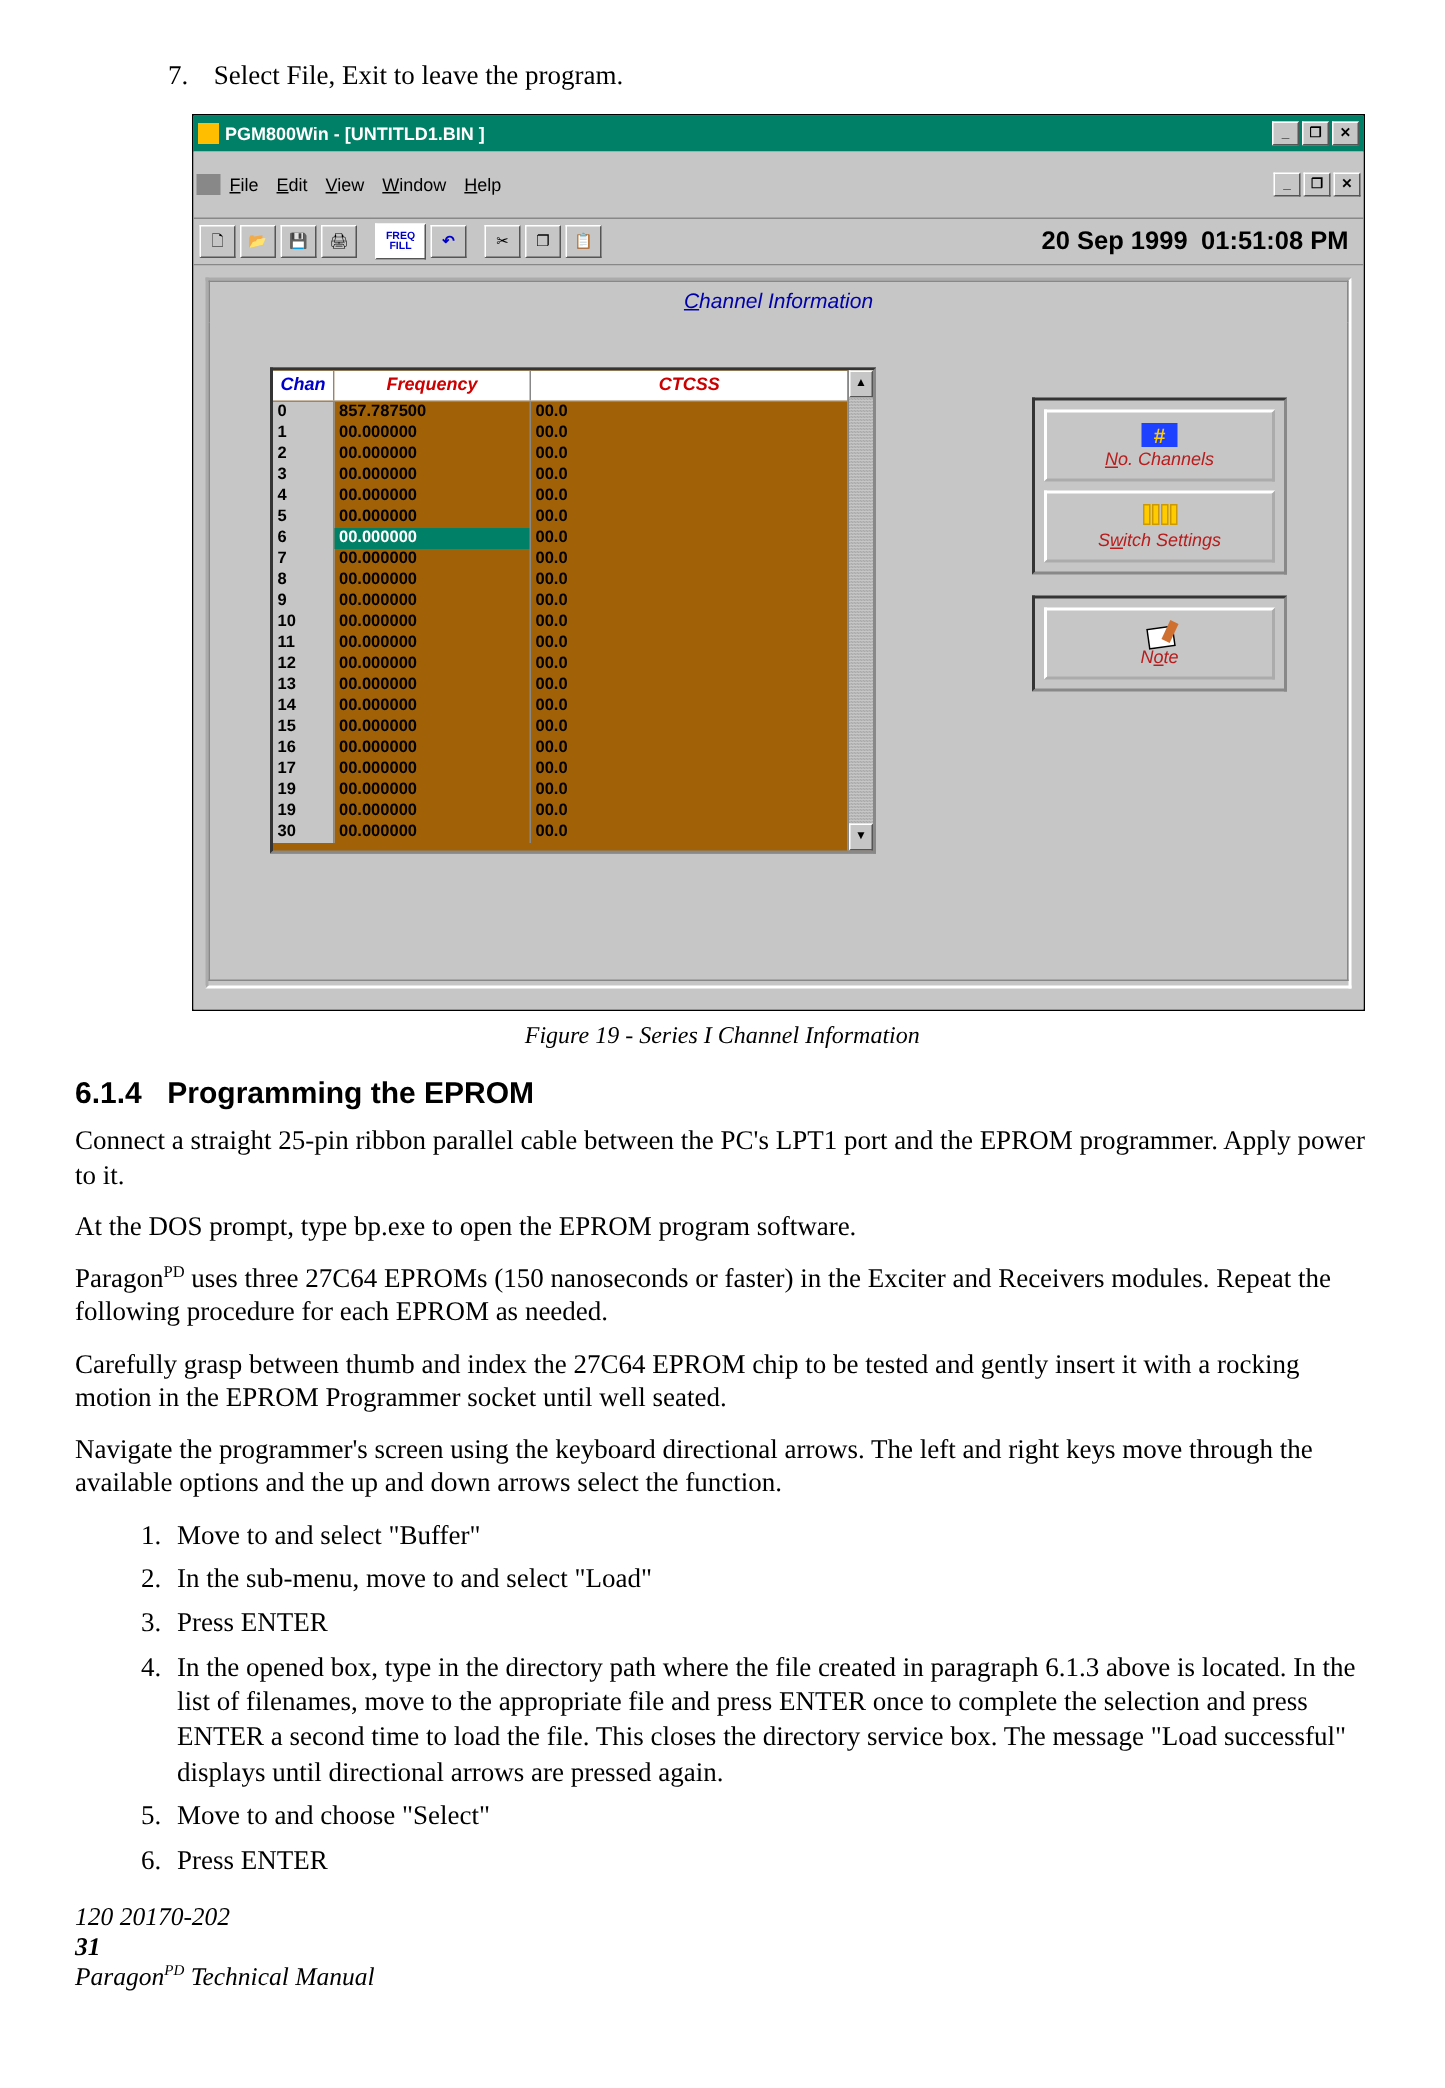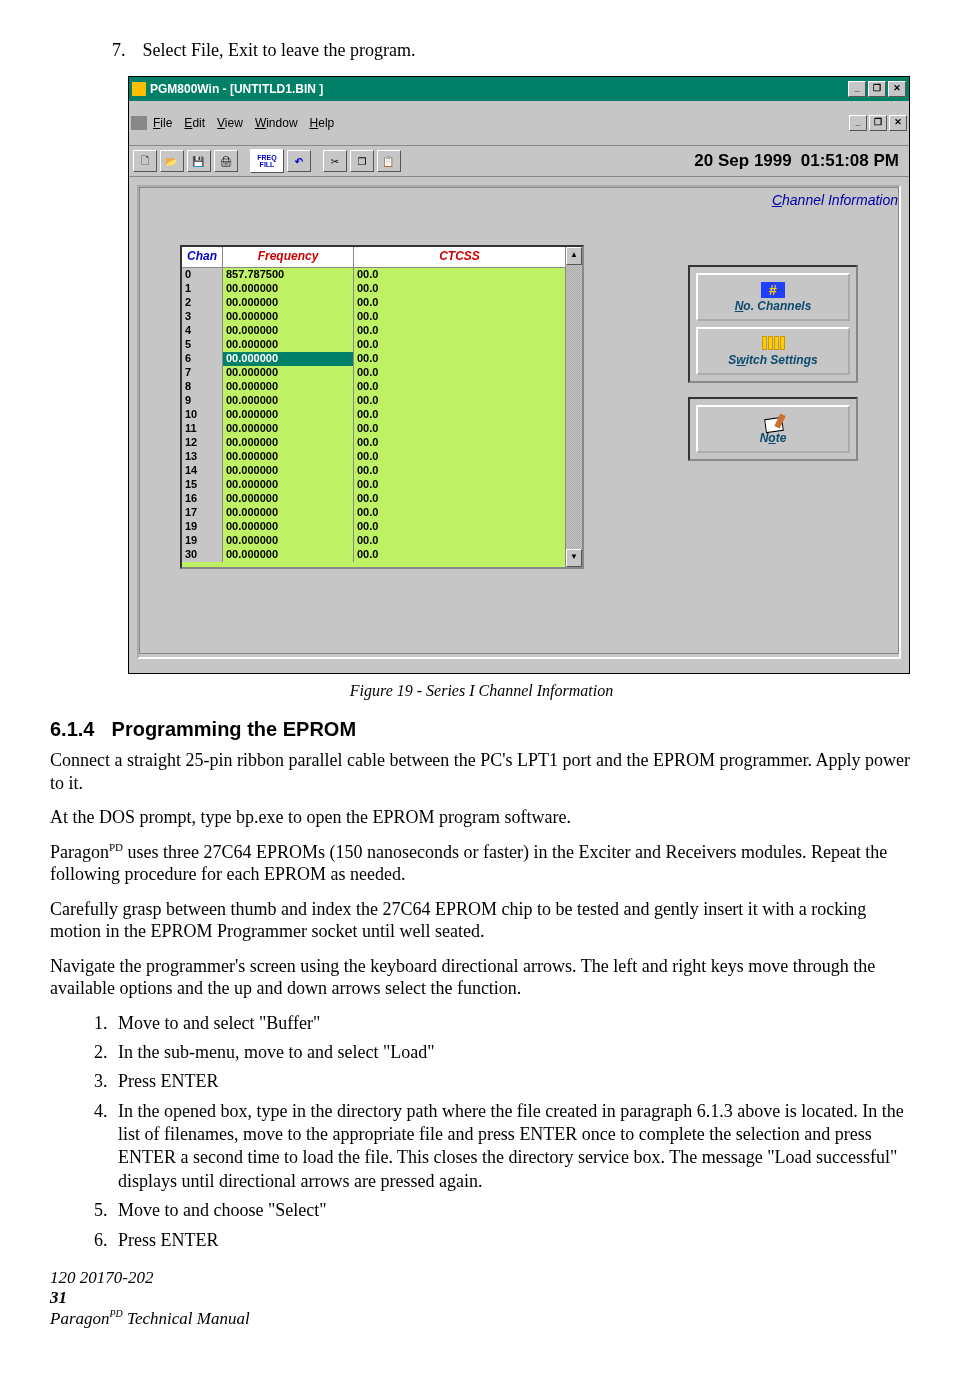--- a/index.html
+++ b/index.html
@@ -19,45 +19,45 @@
   .mdi-winbtns { display: flex; gap: 2px; }
   .toolbar { background: #c6c6c6; height: 26px; display: flex; align-items: center; padding: 2px 4px; border-bottom: 1px solid #888; gap: 3px; }
   .tbtn { width: 22px; height: 20px; background: #c6c6c6; border: 1px solid #fff; border-right-color: #555; border-bottom-color: #555; display: flex; align-items: center; justify-content: center; font-size: 10px; }
   .tbtn.freq { width: 30px; background: #fff; font-size: 7px; line-height: 7px; font-weight: bold; color: #0000cc; text-align: center; padding: 1px; }
   .tbsep { width: 6px; }
   .toolbar .tgap { flex: 1; }
   .datetime { font-size: 17px; font-weight: bold; color: #000; padding-right: 6px; }
   .client { background: #c6c6c6; padding: 8px; height: 480px; position: relative; }
   .mdi { background: #c6c6c6; border: 2px inset #fff; height: 470px; position: relative; }
   .tabs { display: flex; height: 28px; }
-  .tab { flex: 1; text-align: right; border: 1px solid #888; background: #c6c6c6; font-size: 14px; font-style: italic; color: #0000aa; padding-top: 4px; }
+  .tab { flex: 1; text-align: center; border: 1px solid #888; background: #c6c6c6; font-size: 14px; font-style: italic; color: #0000aa; padding-top: 4px; }
   .tab.active { border-bottom: none; background: #c6c6c6; font-weight: normal; }
   .tab u { text-decoration: underline; }
   .content { position: relative; border: 1px solid #888; border-top: none; height: 438px; }
-  .tablewrap { position: absolute; left: 40px; top: 30px; width: 400px; height: 320px; background: #bef264; border: 2px inset #888; display: flex; }
+  .tablewrap { position: absolute; left: 40px; top: 30px; width: 400px; height: 320px; background: #a16207; border: 2px inset #888; display: flex; }
   .table-inner { flex: 1; overflow: hidden; }
   .thead { display: flex; height: 20px; border-bottom: 1px solid #888; }
   .thead .th { font-size: 12px; font-style: italic; font-weight: bold; text-align: center; padding-top: 2px; background: #fff; }
   .thead .th.chan { width: 40px; color: #0000cc; border-right: 1px solid #888; }
   .thead .th.freq { width: 130px; color: #cc0000; border-right: 1px solid #888; }
   .thead .th.ctcss { flex: 1; color: #cc0000; }
   .trow { display: flex; height: 14px; font-size: 11px; font-weight: bold; }
   .trow .td { padding: 0 3px; }
   .trow .td.chan { width: 34px; background: #c6c6c6; border-right: 1px solid #888; text-align: left; }
   .trow .td.freq { width: 124px; border-right: 1px solid #888; }
   .trow .td.ctcss { flex: 1; }
   .trow.sel .td.freq { background: #008066; color: #fff; }
   .vscroll { width: 16px; background: #c6c6c6; border-left: 1px solid #888; display: flex; flex-direction: column; }
   .vscroll .sbtn { height: 16px; background: #c6c6c6; border: 1px solid #fff; border-right-color: #555; border-bottom-color: #555; text-align: center; font-size: 8px; line-height: 14px; }
   .vscroll .track { flex: 1; background: repeating-conic-gradient(#aaa 0% 25%, #c6c6c6 0% 50%) 50% / 2px 2px; }
   .sidepanel { position: absolute; right: 40px; top: 50px; width: 170px; }
   .sidegrp { border: 2px inset #888; padding: 6px; margin-bottom: 14px; background: #c6c6c6; }
   .bigbtn { background: #c6c6c6; border: 2px outset #fff; height: 44px; display: flex; flex-direction: column; align-items: center; justify-content: center; gap: 1px; }
   .bigbtn .bicon { width: 24px; height: 16px; }
-  .bigbtn .blabel { font-size: 12px; font-weight: bold; font-style: italic; color: #0c4a6e; }
+  .bigbtn .blabel { font-size: 12px; font-weight: normal; font-style: italic; color: #b91c1c; }
   .bigbtn .blabel u { text-decoration: underline; }
   .icon-hash { background: #1e40ff; display: grid; place-items: center; color: #ffcc00; font-weight: bold; font-size: 14px; line-height: 14px; }
   .icon-dip { display: flex; gap: 1px; justify-content: center; }
   .icon-dip span { width: 3px; height: 12px; background: #ffcc00; border: 1px solid #cc9900; }
   .icon-note { position: relative; }
   .icon-note::before { content: ""; position: absolute; left: 4px; top: 4px; width: 16px; height: 12px; background: #fff; border: 1px solid #000; transform: rotate(-8deg); }
   .icon-note::after { content: ""; position: absolute; right: 2px; top: 0; width: 6px; height: 14px; background: #d07030; transform: rotate(25deg); }
   .caption { text-align: center; font-style: italic; font-size: 16px; margin: 8px 0 18px 0; }
   h3.section { font-family: Arial, sans-serif; font-weight: bold; font-size: 20px; margin: 18px 0 8px 0; }
   h3.section .num { display: inline-block; width: 56px; }

